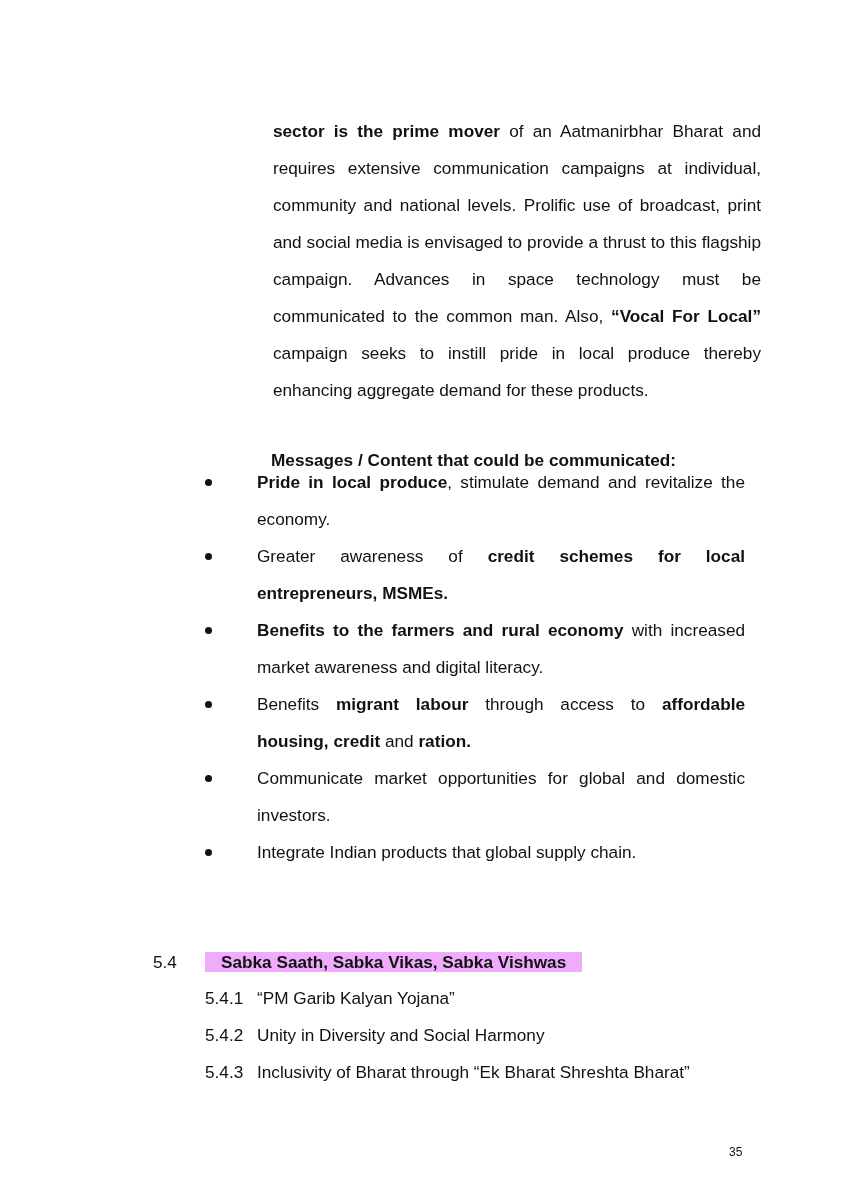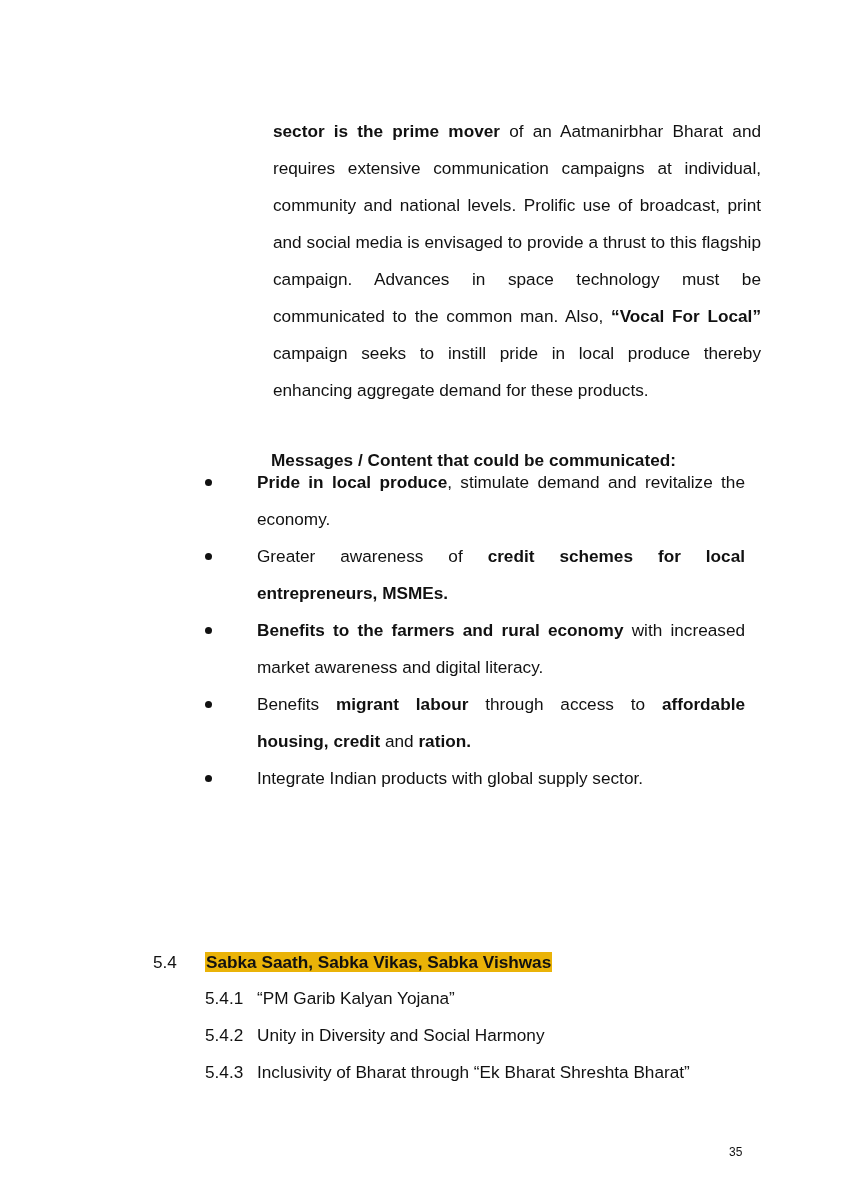--- a/index.html
+++ b/index.html
@@ -11,41 +11,42 @@
   .heading { position:absolute; left:257px; top:428px; font-size:17.2px;
              font-weight:bold; line-height:37px; margin:14px; }
   .bullets { position:absolute; left:0; top:464px; width:848px; margin:0; padding:0; list-style:none; }
   .bullets li { position:relative; padding-left:257px; width:488px;
                 font-size:17.2px; line-height:37px; text-align:justify; }
   .bullets li .dot { position:absolute; left:205px; top:15px; width:7px; height:7px;
                      border-radius:50%; background:#111; }
   b { font-weight:bold; }
   .sec { position:absolute; left:153px; top:944px; font-size:17.2px; line-height:37px; }
   .sec .num { display:inline-block; width:52px; }
-  .sec .title { font-weight:bold; background:#eab308; padding:0 1px; }
+  .sec .title { font-weight:bold; background:#f0abfc; padding:0 16px; }
   .subs { position:absolute; left:205px; top:980px; margin:0; padding:0; list-style:none; }
   .subs li { font-size:17.2px; line-height:37px; white-space:nowrap; }
   .subs li .n { display:inline-block; width:52px; }
   .pagenum { position:absolute; left:729px; top:1112px; font-size:12px;margin-top:33px; }
 </style>
 </head>
 <body>
 
 <div class="page">
 
   <p class="para"><b>sector is the prime mover</b><span> of an Aatmanirbhar Bharat and requires extensive communication campaigns at individual, community and national levels. Prolific use of broadcast, print and social media is envisaged to provide a thrust to this flagship campaign. Advances in space technology must be communicated to the common man. Also, </span><b>“Vocal For Local”</b><span> campaign seeks to instill pride in local produce thereby enhancing aggregate demand for these products.</span></p>
 
   <p class="heading">Messages / Content that could be communicated:</p>
 
   <ul class="bullets" id="bullet-list">
       <li><span class="dot"></span><b>Pride in local produce</b><span>, stimulate demand and revitalize the economy.</span></li>
       <li><span class="dot"></span><span>Greater awareness of </span><b>credit schemes for local entrepreneurs, MSMEs.</b></li>
       <li><span class="dot"></span><b>Benefits to the farmers and rural economy</b><span> with increased market awareness and digital literacy.</span></li>
       <li><span class="dot"></span><span>Benefits </span><b>migrant labour</b><span> through access to </span><b>affordable housing, credit</b><span> and </span><b>ration.</b></li>
-      <li><span class="dot"></span><span>Integrate Indian products with global supply sector.</span></li>
+      <li><span class="dot"></span><span>Communicate market opportunities for global and domestic investors.</span></li>
+      <li><span class="dot"></span><span>Integrate Indian products that global supply chain.</span></li>
     </ul>
 
   <div class="sec">
     <span class="num">5.4</span><span class="title">Sabka Saath, Sabka Vikas, Sabka Vishwas</span>
   </div>
 
   <ul class="subs">
     <li><span class="n">5.4.1</span><span>“PM Garib Kalyan Yojana”</span></li>
     <li><span class="n">5.4.2</span><span>Unity in Diversity and Social Harmony</span></li>
     <li><span class="n">5.4.3</span><span>Inclusivity of Bharat through “Ek Bharat Shreshta Bharat”</span></li>

